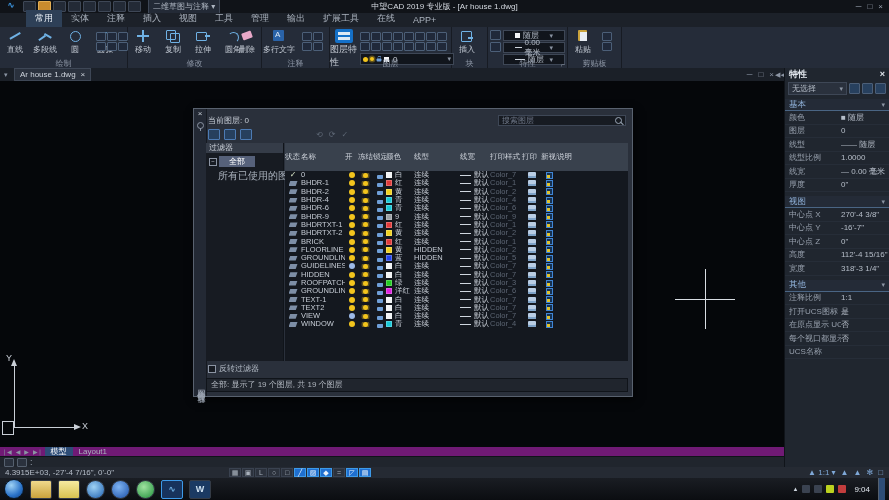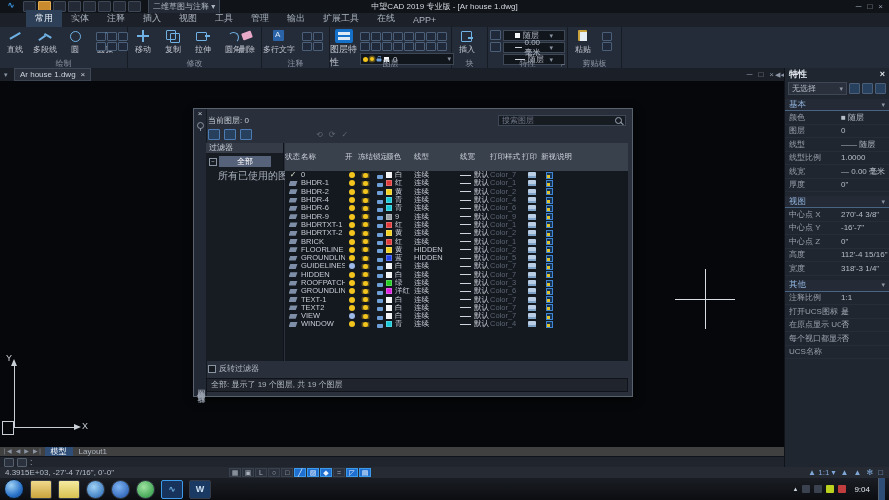--- a/index.html
+++ b/index.html
@@ -54,21 +54,21 @@
   #lmgr-search{margin-left:auto;width:128px;height:11px;background:#171b22;border:1px solid #3e4756;display:flex;align-items:center;padding:0 3px;color:#6d7686;gap:3px;box-sizing:border-box;}
   .mag{width:5px;height:5px;border:1px solid #9aa6b6;border-radius:50%;position:relative;margin-left:auto;}
   .mag::after{content:'';position:absolute;width:4px;height:1px;background:#9aa6b6;transform:rotate(45deg);right:-3px;bottom:-1px;}
   #lmgr-tools{position:absolute;left:14px;top:19px;height:12px;display:flex;align-items:center;gap:4px;}
   .tool-ic{width:10px;height:9px;background:#27405e;border:1px solid #4d7bb4;border-radius:1px;}
   .tool-dim{color:#5d6674;font-size:8px;margin-left:2px;}
   #filters{position:absolute;left:12px;top:34px;width:77px;bottom:35px;background:#171b22;border-right:1px solid #10141a;}
   #filters-hd{background:#353c48;color:#cdd2da;font-size:8px;height:10px;line-height:10px;padding-left:3px;}
   .tree1{display:flex;align-items:center;gap:2px;margin:3px 0 0 3px;font-size:8px;color:#d6dbe2;}
   .treebox{width:6px;height:6px;border:1px solid #8b94a3;color:#c6ccd5;font-size:6px;line-height:4px;text-align:center;}
-  .treesel{background:#56617a;padding:0 18px;color:#fff;}
+  .treesel{background:#56617a;padding:0 10px;color:#fff;}
   .tree2{margin:2px 0 0 12px;font-size:10px;color:#aab2bd;white-space:nowrap;}
   #invert{position:absolute;left:14px;bottom:22px;display:flex;align-items:center;gap:3px;color:#b6bec9;font-size:8px;}
   .cb{width:6px;height:6px;border:1px solid #8b94a3;background:#171b22;}
   #lmgr-status{position:absolute;left:12px;right:4px;bottom:4px;height:12px;background:#20252d;border:1px solid #10141a;color:#aeb4bd;font-size:8px;line-height:12px;padding-left:4px;}
   
   #ltable{position:absolute;left:91px;top:34px;right:4px;bottom:35px;background:#14181f;overflow:hidden;}
   .lrow,#lcols{display:grid;grid-template-columns:16px 44px 13px 15px 13px 28px 46px 30px 32px 19px 16px 1fr;align-items:center;}
   #lcols{background:#39414d;color:#cdd2da;font-size:7.5px;height:28px;}
   #lcols span{overflow:hidden;white-space:nowrap;}
   .lrow{height:8.3px;font-size:7.5px;color:#c6ccd5;line-height:8px;}
@@ -93,21 +93,21 @@
   #props-sel{display:flex;align-items:center;margin:2px 3px;gap:2px;}
   #noselect{background:#2a313d;border:1px solid #3e4756;height:11px;flex:1;display:flex;align-items:center;padding:0 3px;color:#b6bec9;font-size:8px;}
   .selic{width:9px;height:9px;border:1px solid #4c5f78;background:#27405e;border-radius:1px;}
   .psec{margin-top:4px;}
   .psec-hd{display:flex;align-items:center;height:11px;padding:0 4px;color:#8fb0d8;font-size:8.5px;border-bottom:1px solid #4a6584;background:#242b37;}
   .prow{display:flex;height:12.5px;align-items:center;font-size:8px;border-bottom:1px solid #262d38;}
   .prow .pl{width:52px;padding-left:4px;color:#97a0ad;overflow:hidden;white-space:nowrap;}
   .prow .pv{flex:1;color:#b6bec9;overflow:hidden;white-space:nowrap;}
   #collapse{left:775px;top:68px;width:9px;height:14px;color:#8b94a3;font-size:7px;line-height:14px;}
   
-  #modelbar{left:0;top:447px;width:784px;height:9px;background:#404040;display:flex;align-items:flex-start;font-size:8px;color:#aab2bd;}
+  #modelbar{left:0;top:447px;width:784px;height:9px;background:#701a75;display:flex;align-items:center;font-size:8px;color:#aab2bd;}
   .vcr{color:#8b94a3;font-size:6px;margin:0 2px;}
   .mtab{padding:0 6px;height:9px;line-height:9px;}
   .mtab.active{background:#2e4d77;color:#fff;}
   #cmdbar{left:0;top:456px;width:784px;height:11px;background:#20252d;border-top:1px solid #10141a;display:flex;align-items:center;gap:3px;padding-left:4px;color:#9aa3b0;box-sizing:border-box;}
   .cmdic{width:8px;height:7px;border:1px solid #55606e;background:#2a313d;border-radius:1px;}
   #statusbar{left:0;top:467px;width:889px;height:11px;background:#252a33;display:flex;align-items:center;font-size:8px;color:#b6bec9;}
   #coords{margin-left:5px;white-space:nowrap;}
   #toggles{display:flex;gap:1px;margin-left:115px;}
   .tgl{width:12px;height:9px;display:flex;align-items:center;justify-content:center;color:#aab2bd;background:#2c323d;border:1px solid #3a4250;font-size:7px;box-sizing:border-box;}
   .tgl.on{background:#1f6fd0;color:#eaf2fb;border-color:#3d9ae8;}

